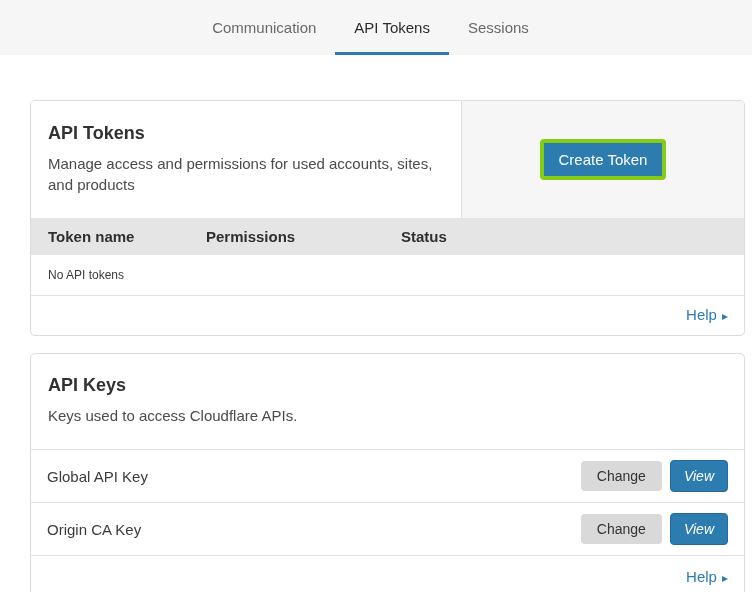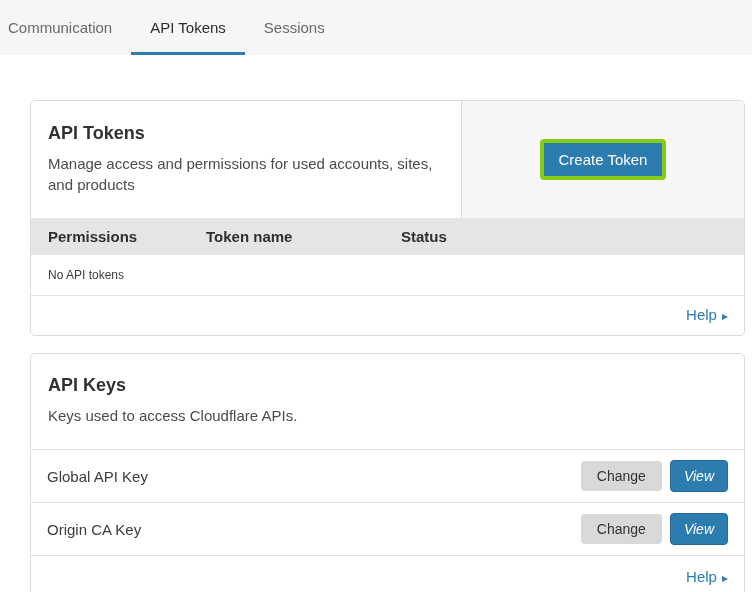--- a/index.html
+++ b/index.html
@@ -1,15 +1,15 @@
 <!DOCTYPE html>
 <html><head>
 <meta charset="utf-8">
 <style>
-  * { margin:0; padding:0; box-sizing:border-box; }
+  * { margin:0; padding:0; box-sizing:border-box;justify-content:center; }
   html,body { width:752px; height:592px; background:#fff;
     font-family:"Liberation Sans", sans-serif; color:#333; }
 
   
   .tabbar { height:55px; background:#f6f6f6; display:flex;
     align-items:stretch; padding-left:8px; }
   .tab { display:flex; align-items:center; padding:0 19px;
     font-size:15px; color:#696969; cursor:pointer;
     border-bottom:3px solid transparent; padding-top:3px; }
   .tab:first-child { padding-left:0; }
@@ -75,22 +75,22 @@
       <div class="head-left">
         <h2 class="card-title">API Tokens</h2>
         <p class="card-desc">Manage access and permissions for used accounts, sites, and products</p>
       </div>
       <div class="head-right">
         <button class="btn btn-primary">Create Token</button>
       </div>
     </div>
 
     <div class="table-head">
+      <span>Token name</span>
       <span>Permissions</span>
-      <span>Token name</span>
       <span>Status</span>
     </div>
 
     <div class="empty-row">No API tokens</div>
 
     <div class="card-foot">
       <a class="help-link"><span>Help</span><span class="help-arrow">▸</span></a>
     </div>
   </section>
 

